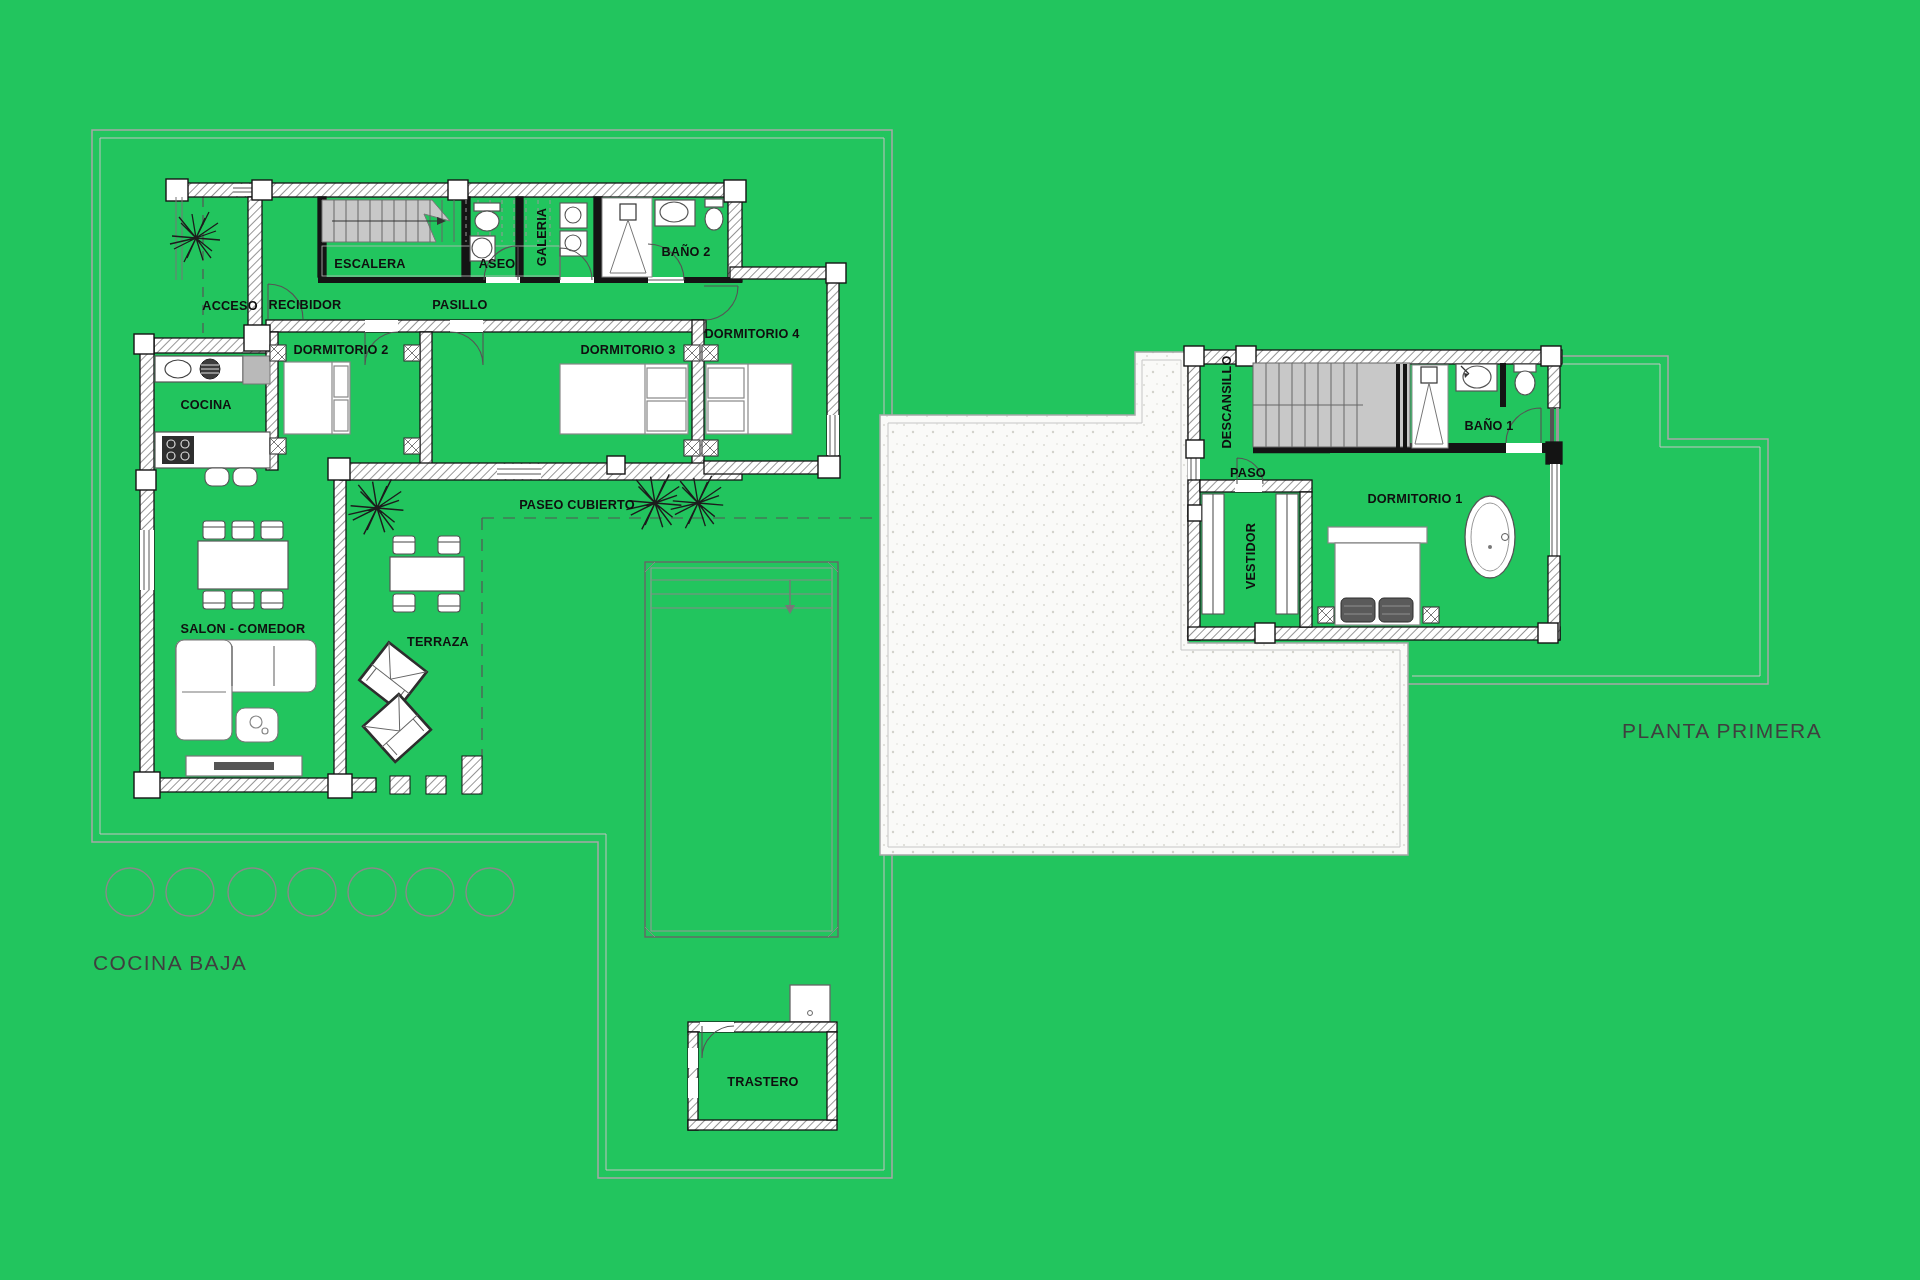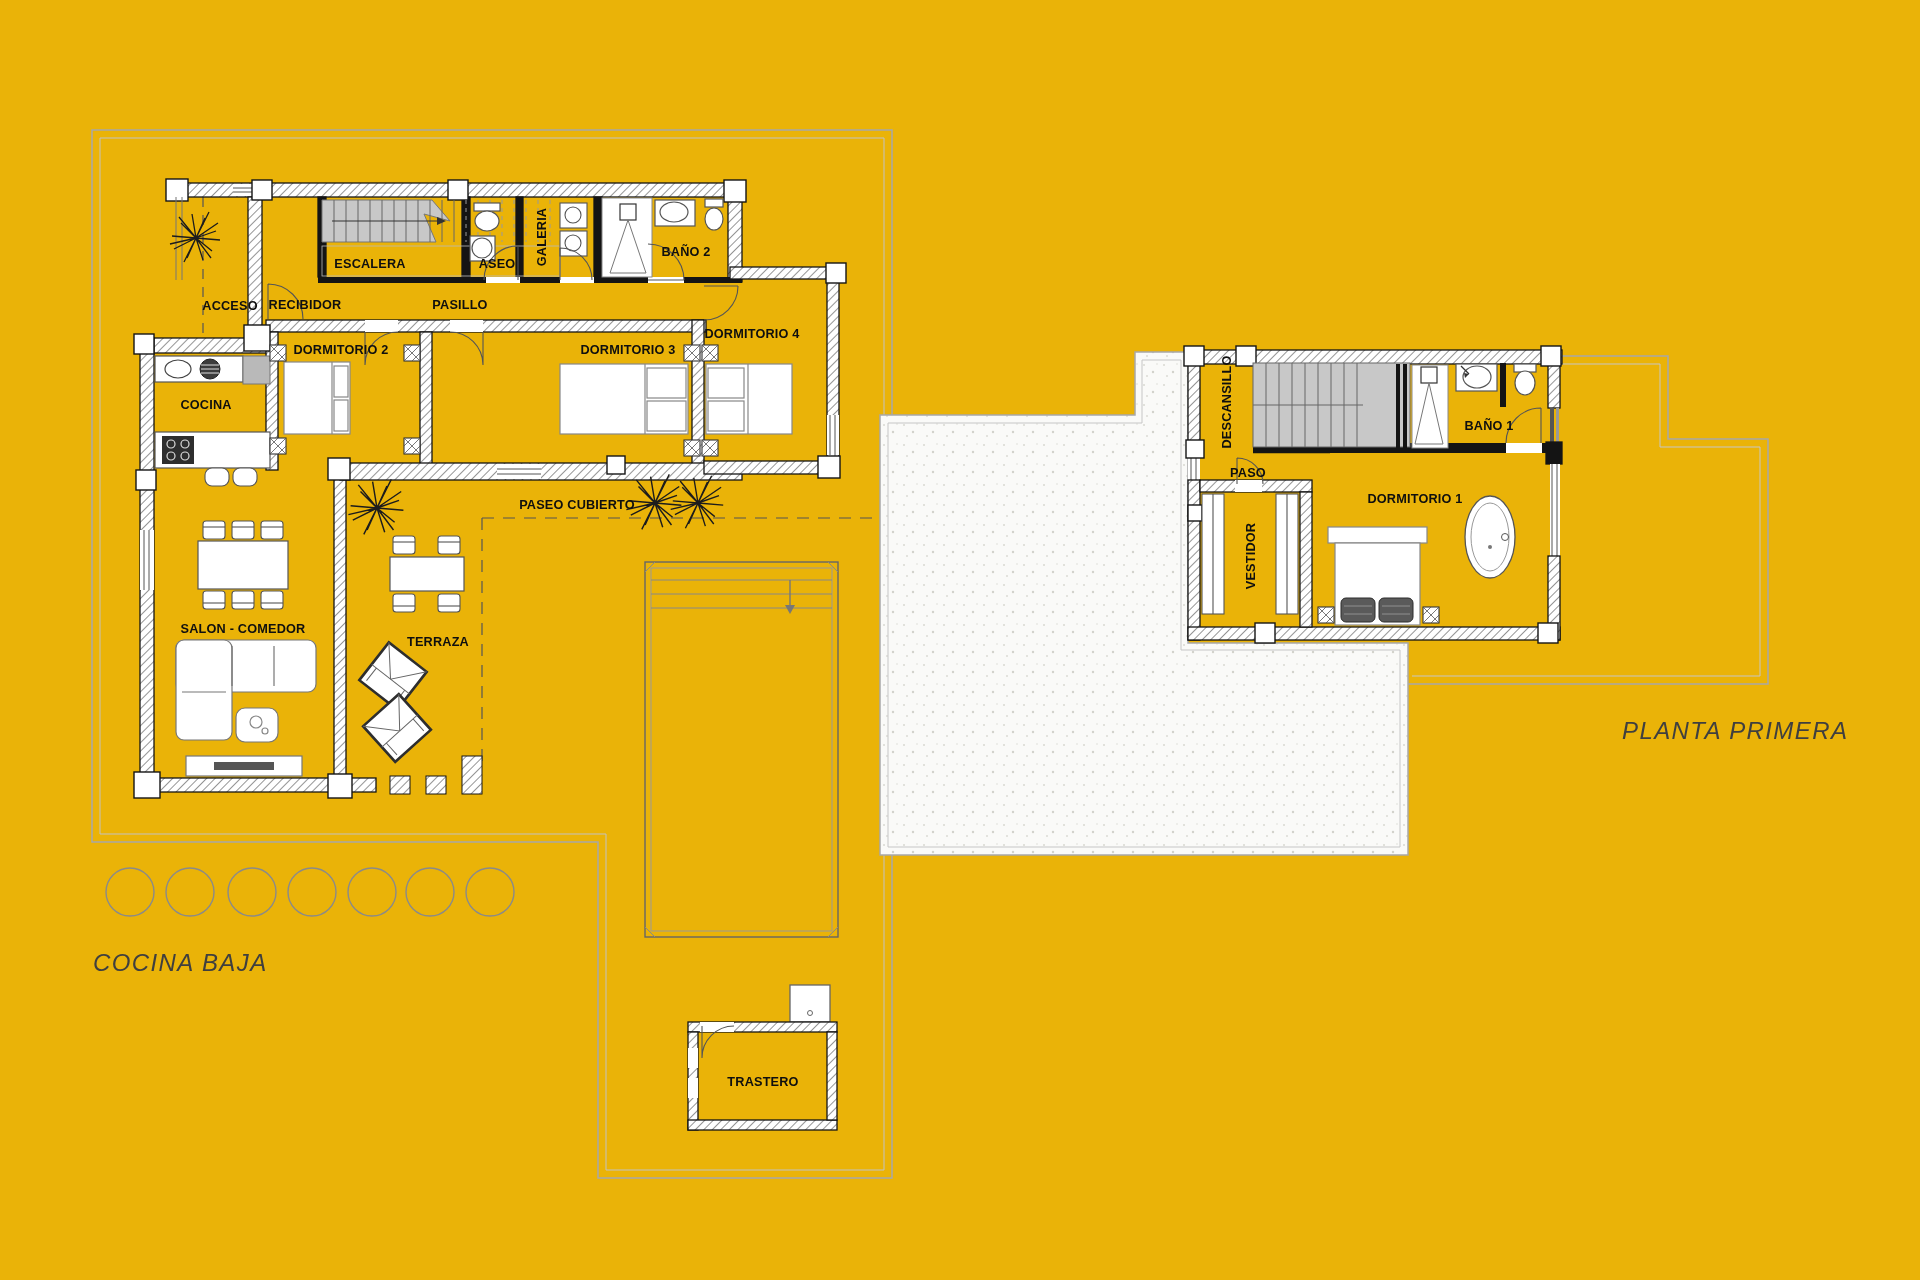--- a/index.html
+++ b/index.html
@@ -1,23 +1,23 @@
 <!DOCTYPE html>
 <html><head>
 <meta charset="utf-8">
 <style>
   html,body{margin:0;padding:0;background:#fff;}
-  .stage{position:relative;width:1920px;height:1280px;background:#eab308;overflow:hidden;
+  .stage{position:relative;width:1920px;height:1280px;background:#22c55e;overflow:hidden;
          font-family:"Liberation Sans",sans-serif;}
   .plan-svg{position:absolute;left:0;top:0;width:1920px;height:1280px;}
   .lbl{position:absolute;transform:translate(-50%,-50%) scaleX(.94);
        font-weight:bold;font-size:13.5px;color:#0f0f0f;letter-spacing:.2px;white-space:nowrap;}
   .lbl.vert{transform:translate(-50%,-50%) rotate(-90deg) scaleX(.94);}
-  .plan-title{position:absolute;transform:translate(0,-50%);font-size:24px;color:#3f3f3f;
-       letter-spacing:1.4px;white-space:nowrap;font-style:italic;}
+  .plan-title{position:absolute;transform:translate(0,-50%);font-size:21px;color:#3f3f3f;
+       letter-spacing:1.4px;white-space:nowrap;}
 </style>
 </head>
 <body>
 
 <div class="stage">
 
 <svg class="plan-svg" viewBox="0 0 1920 1280" xmlns="http://www.w3.org/2000/svg">
   <defs>
     <pattern id="hatch" width="6" height="6" patternUnits="userSpaceOnUse" patternTransform="rotate(45)">
       <rect width="6" height="6" fill="#ffffff"></rect>

